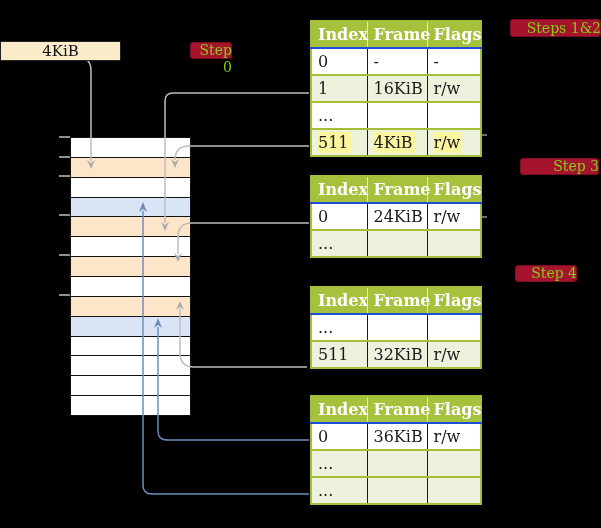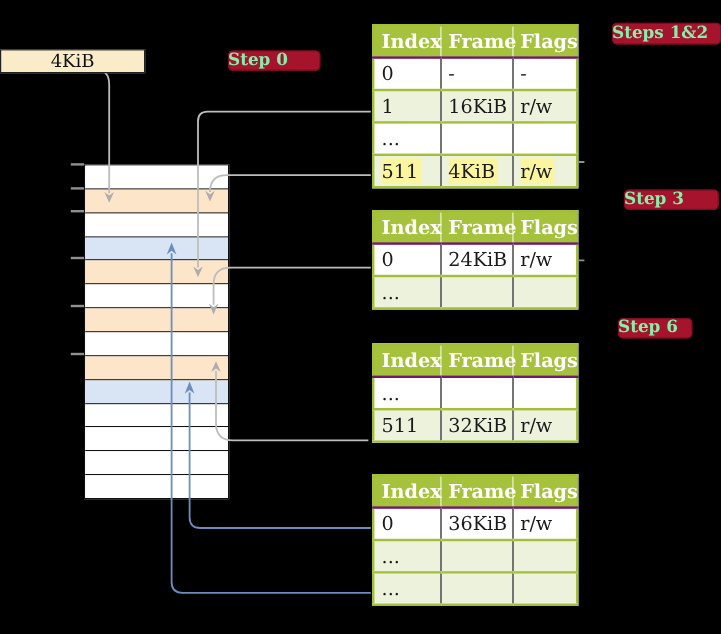--- a/index.html
+++ b/index.html
@@ -8,25 +8,25 @@
     font-family:"DejaVu Serif","Liberation Serif",serif;
   }
   
   .frame-label{
     position:absolute;left:0;top:41px;width:119px;height:18px;z-index:6;
     background:#FAECC9;border:1px solid #222;color:#111;
     font-size:15px;line-height:18px;text-align:center;
   }
   
   .badge{
-    position:absolute;z-index:6;background:#A5132D;color:#86efac;
+    position:absolute;z-index:6;background:#A5132D;color:#84cc16;
     border-radius:4px;font-size:14px;line-height:17px;height:17px;
-    text-align:left;box-shadow:0 0 0 1px #7d0e22 inset;font-weight:bold;
-  }
-  .badge.step0 {left:190px;top:42px;width:77px;}
+    text-align:right;box-shadow:0 0 0 1px #7d0e22 inset;
+  }
+  .badge.step0 {left:190px;top:42px;width:42px;}
   .badge.steps12{left:510px;top:19px;width:91px;height:18px;line-height:18px;}
   .badge.step3 {left:520px;top:158px;width:79px;}
   .badge.step4 {left:515px;top:265px;width:62px;}
   
   .memory-stack{
     position:absolute;left:70px;top:137px;width:119px;height:277px;z-index:1;
     border:1px solid #111;background:#fff;display:flex;flex-direction:column;
   }
   .mem-row{flex:1;border-bottom:1px solid #111;}
   .mem-row:last-child{border-bottom:none;}
@@ -36,21 +36,21 @@
   .tick{position:absolute;left:59px;width:11px;height:2px;background:#8f8f8f;z-index:2;}
   
   .ptable{position:absolute;left:310px;width:170px;z-index:4;}
   .ptable.t0{top:20px;} .ptable.t1{top:175px;} .ptable.t2{top:286px;} .ptable.t3{top:395px;}
   table{border-collapse:collapse;table-layout:fixed;width:170px;
         border:2px solid #A3BF3A;background:#fff;}
   col.c-index{width:56px;} col.c-frame{width:60px;} col.c-flags{width:54px;}
   th{
     background:#A6C23C;color:#fff;font-size:16px;font-weight:bold;
     height:25px;text-align:left;padding:0 0 0 6px;
-    border-left:1px solid rgba(255,255,255,.65);border-bottom:2px solid #701a75;
+    border-left:1px solid rgba(255,255,255,.65);border-bottom:2px solid #1d4ed8;
   }
   th:first-child{border-left:none;}
   td{
     font-size:16px;color:#1a1a1a;height:25px;padding:0 0 0 6px;
     border-left:1px solid #1a1a1a;border-bottom:2px solid #A3BF3A;
     white-space:nowrap;overflow:hidden;
   }
   td:first-child{border-left:none;}
   tr.shade td{background:#EDF2DC;}
   .hl{background:#FBF5A0;padding:1px 2px 1px 0;}
@@ -60,21 +60,21 @@
 </head>
 <body>
 
 <div id="canvas">
 
   <div class="frame-label">4KiB</div>
 
   <div class="badge step0">Step 0</div>
   <div class="badge steps12">Steps 1&amp;2</div>
   <div class="badge step3">Step 3</div>
-  <div class="badge step4">Step 6</div>
+  <div class="badge step4">Step 4</div>
 
   <div class="memory-stack" id="memory-stack">
       <div class="mem-row c-white"></div>
       <div class="mem-row c-peach"></div>
       <div class="mem-row c-white"></div>
       <div class="mem-row c-blue"></div>
       <div class="mem-row c-peach"></div>
       <div class="mem-row c-white"></div>
       <div class="mem-row c-peach"></div>
       <div class="mem-row c-white"></div>

